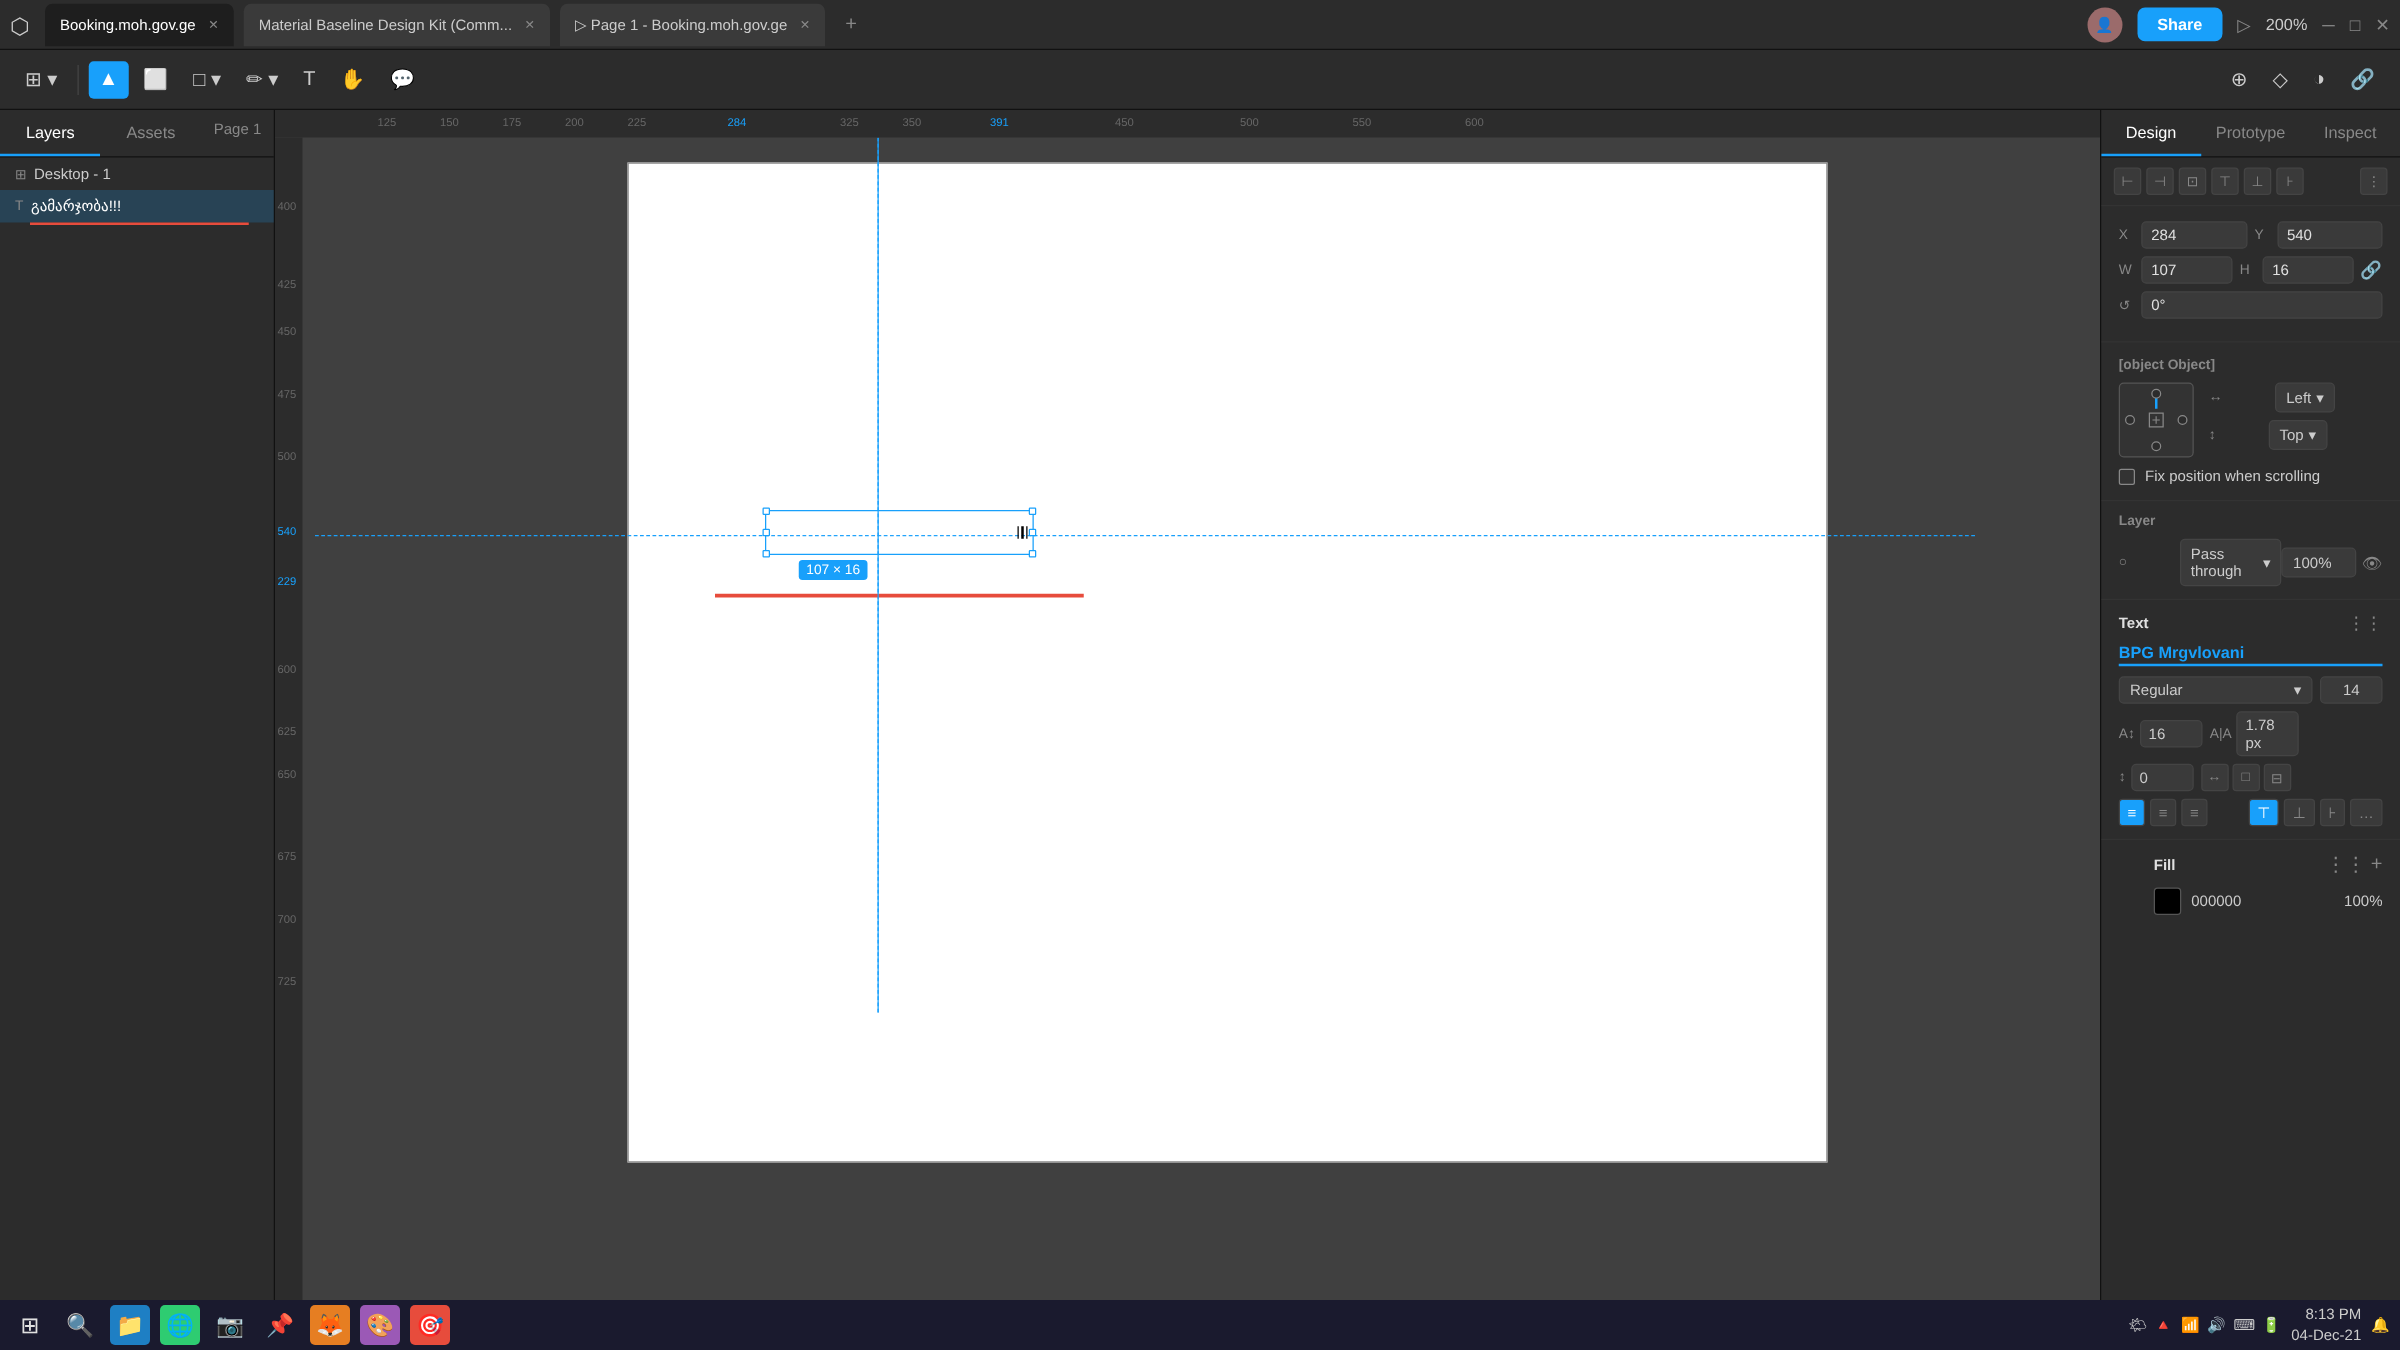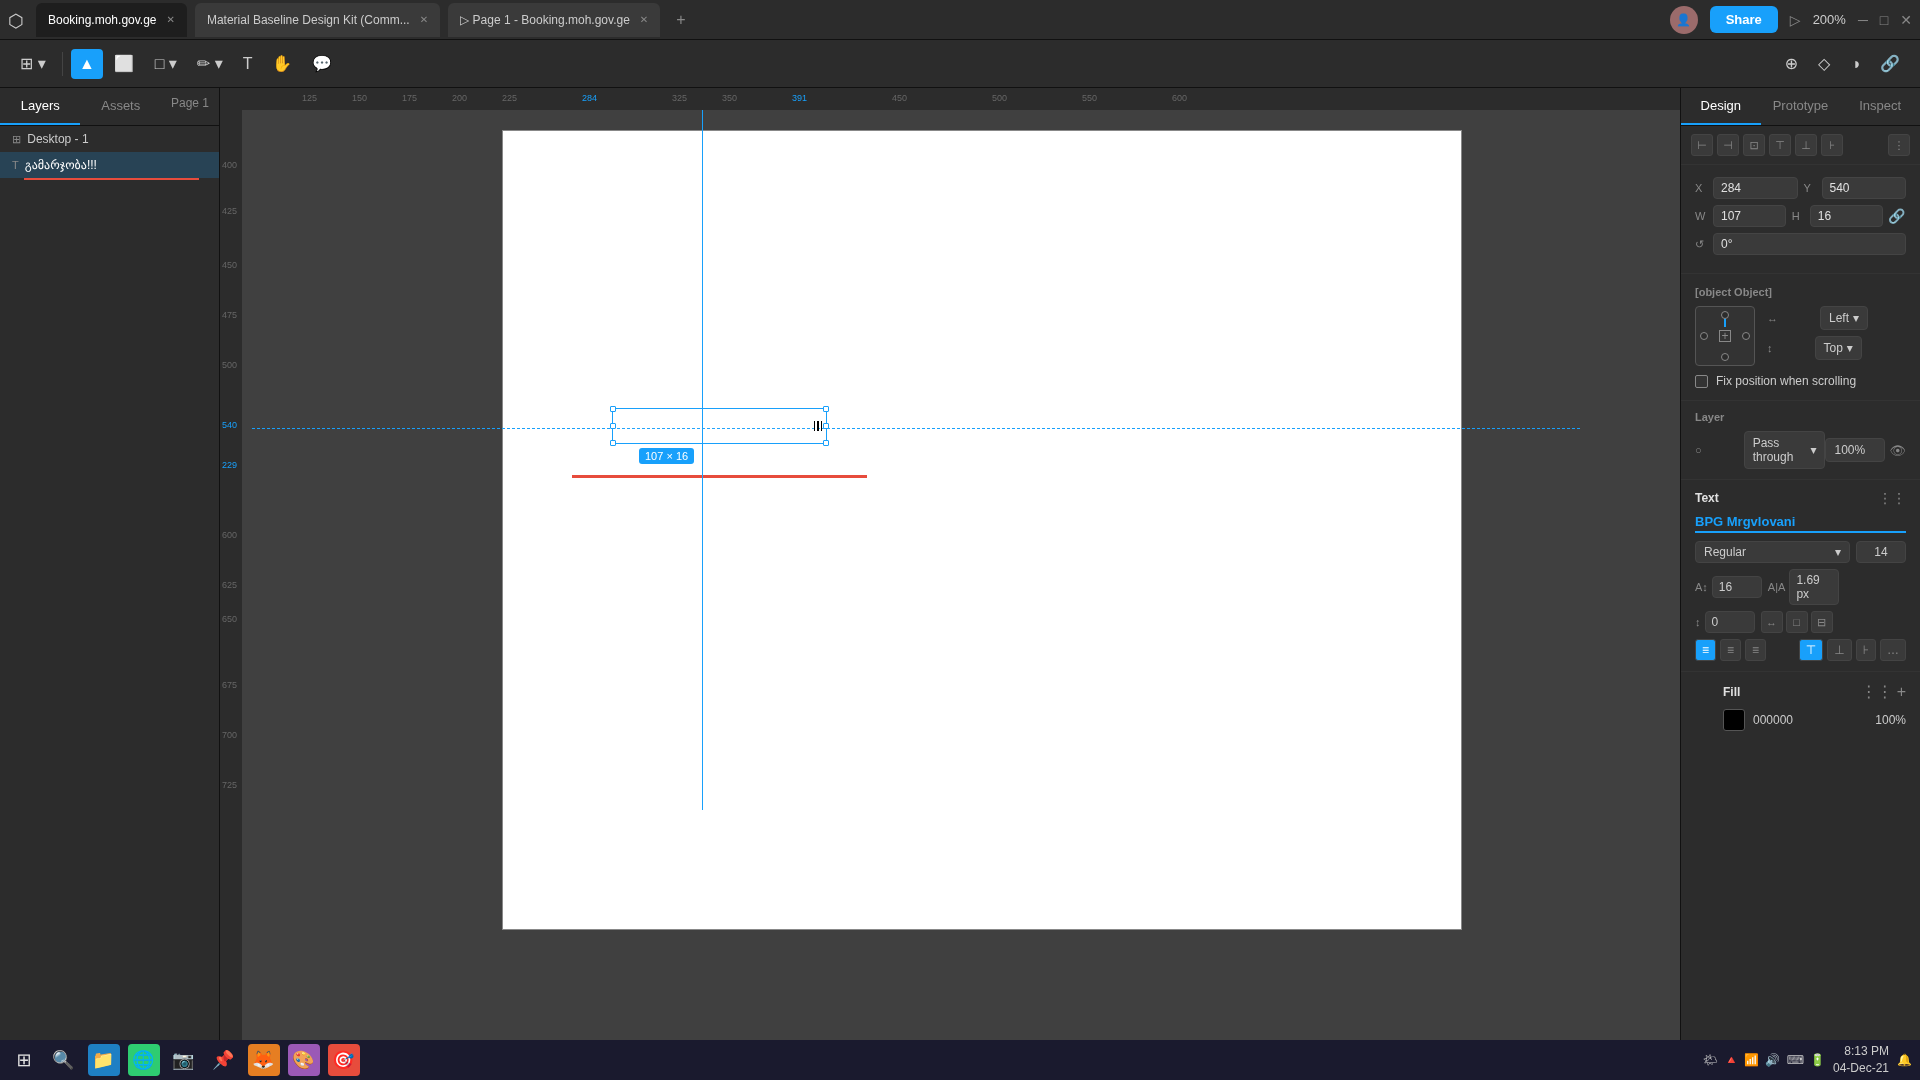--- a/index.html
+++ b/index.html
@@ -201,21 +201,21 @@
         <span class="ruler-tick" style="left:550px; color:#18a0fb;">391</span>
         <span class="ruler-tick" style="left:650px;">450</span>
         <span class="ruler-tick" style="left:750px;">500</span>
         <span class="ruler-tick" style="left:840px;">550</span>
         <span class="ruler-tick" style="left:930px;">600</span>
       </div>
     </div>
 
     <div class="ruler-v" style="position:absolute; top:22px; left:0; width:22px; bottom:20px; background:#2c2c2c; overflow:hidden; z-index:10;">
       <span class="ruler-vtick" style="top:50px;">400</span>
-      <span class="ruler-vtick" style="top:96px;">425</span>
+      <span class="ruler-vtick" style="top:112px;">425</span>
       <span class="ruler-vtick" style="top:150px;">450</span>
       <span class="ruler-vtick" style="top:200px;">475</span>
       <span class="ruler-vtick" style="top:250px;">500</span>
       <span class="ruler-vtick" style="top:310px; color:#18a0fb;">540</span>
       <span class="ruler-vtick" style="top:350px; color:#18a0fb;">229</span>
       <span class="ruler-vtick" style="top:420px;">600</span>
       <span class="ruler-vtick" style="top:470px;">625</span>
       <span class="ruler-vtick" style="top:504px;">650</span>
       <span class="ruler-vtick" style="top:570px;">675</span>
       <span class="ruler-vtick" style="top:620px;">700</span>
@@ -364,21 +364,21 @@
         </div>
         <div class="font-size-val">14</div>
       </div>
       <div class="font-row">
         <div class="text-metric">
           <span>A↕</span>
           <div class="text-metric-val">16</div>
         </div>
         <div class="text-metric">
           <span>A|A</span>
-          <div class="text-metric-val">1.69 px</div>
+          <div class="text-metric-val">1.78 px</div>
         </div>
       </div>
       <div class="font-row">
         <div class="text-metric">
           <span>↕</span>
           <div class="text-metric-val">0</div>
         </div>
         <div style="display:flex; gap:3px;">
           <button class="align-icon-btn">↔</button>
           <button class="align-icon-btn">□</button>

